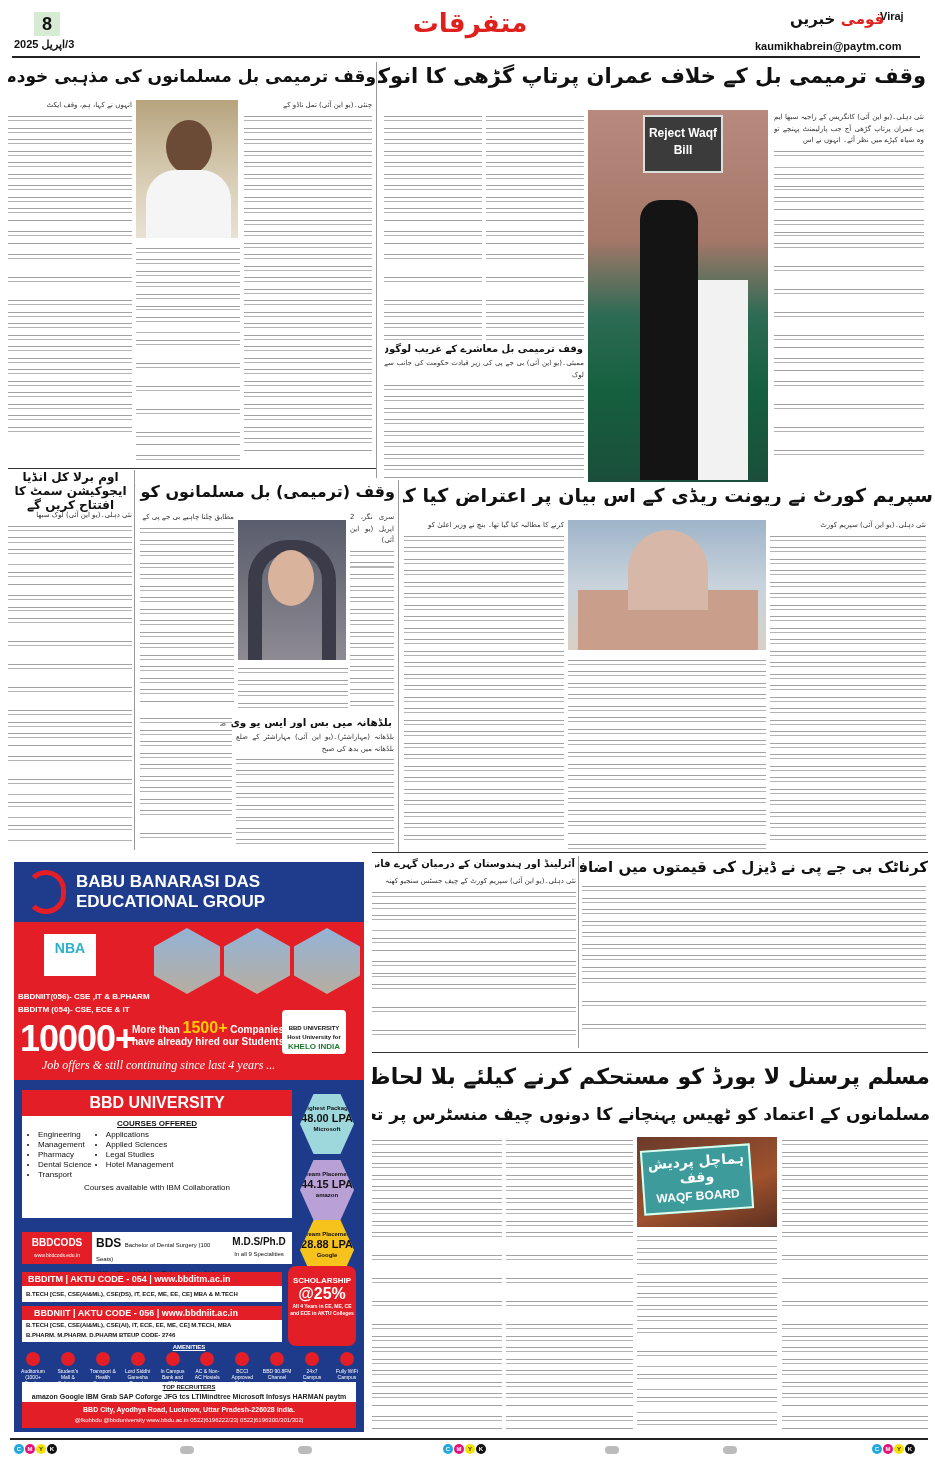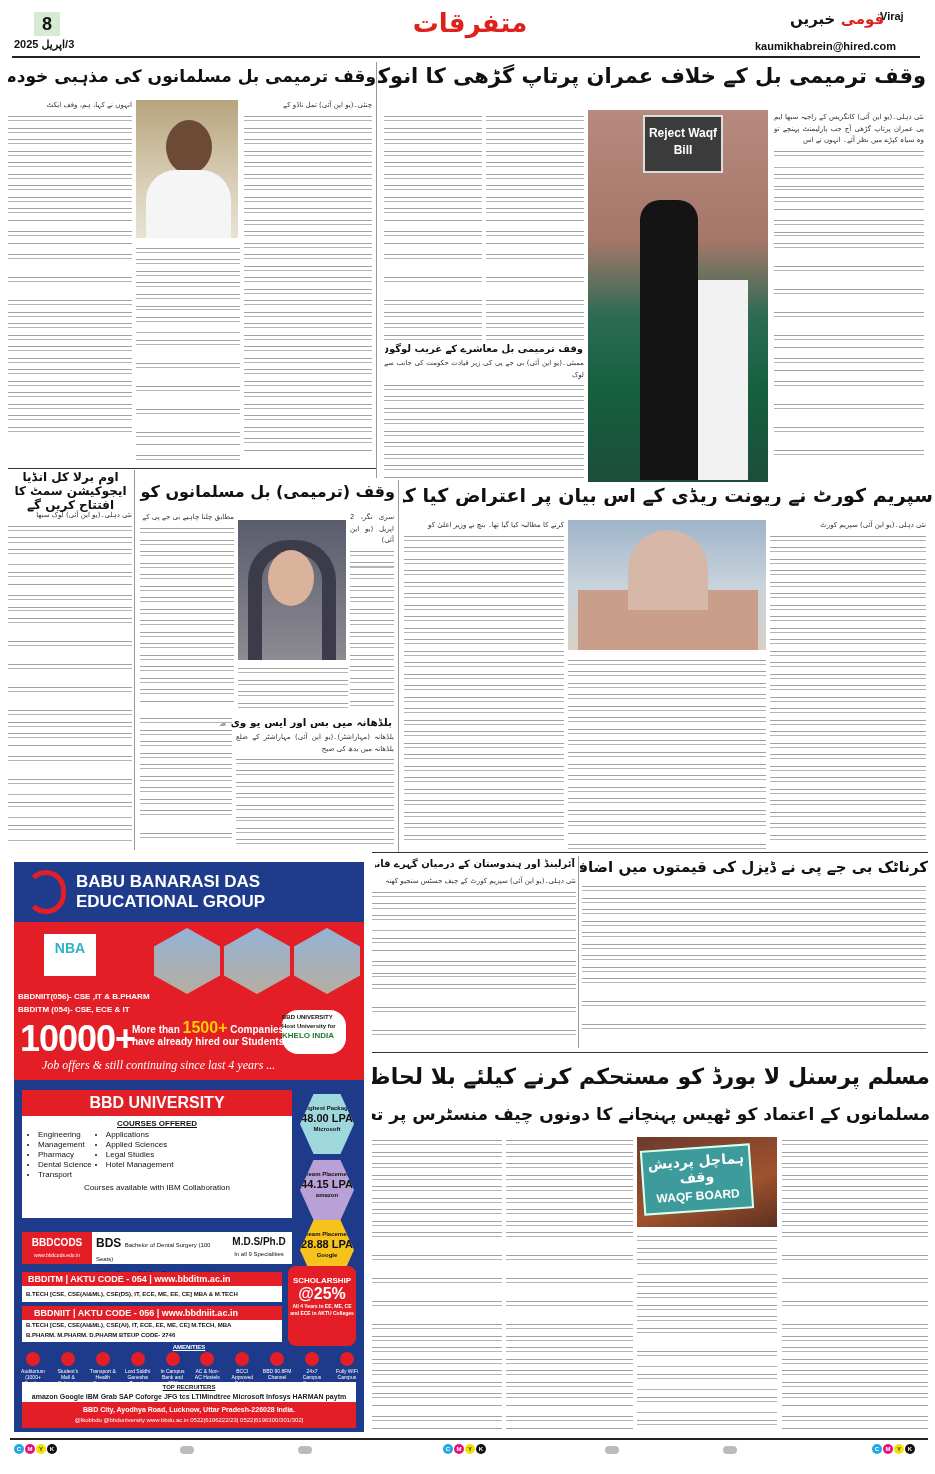--- a/index.html
+++ b/index.html
@@ -59,21 +59,21 @@
 .ad-logo{position:absolute;left:12px;top:8px;width:40px;height:44px;border:5px solid #e41e26;border-radius:22px;border-left-color:transparent}
 .ad-name{position:absolute;left:62px;top:10px;color:#fff;font:bold 17px "Liberation Sans",sans-serif;line-height:20px}
 .ad-red{position:absolute;left:0;top:60px;width:350px;height:158px;background:#e41e26}
 .nba{position:absolute;left:30px;top:72px;width:52px;height:42px;background:#fff;color:#2bb1c9;font:bold 14px "Liberation Sans",sans-serif;text-align:center;padding-top:6px}
 .ad-prog{position:absolute;left:4px;top:128px;color:#fff;font:bold 8px "Liberation Sans",sans-serif;line-height:13px}
 .hexes{position:absolute;left:130px;top:66px;width:220px;height:70px}
 .hex{position:absolute;width:66px;height:66px;background:linear-gradient(#93b3d6,#b7ada0);clip-path:polygon(50% 0,100% 28%,100% 72%,50% 100%,0 72%,0 28%)}
 .big10k{position:absolute;left:6px;top:156px;color:#fff;font:bold 36px "Liberation Sans",sans-serif;letter-spacing:-1px}
 .companies{position:absolute;left:118px;top:160px;color:#fff;font:bold 10px "Liberation Sans",sans-serif;line-height:12px}
 .companies .y{color:#ffcc00;font-size:16px}
-.khelo{position:absolute;left:268px;top:148px;width:64px;height:44px;background:#fff;border-radius:16px;font:bold 6px "Liberation Sans",sans-serif;text-align:left;padding-top:3px;line-height:9px}
+.khelo{position:absolute;left:268px;top:148px;width:64px;height:44px;background:#fff;border-radius:4px;font:bold 6px "Liberation Sans",sans-serif;text-align:center;padding-top:14px;line-height:9px}
 .jobline{position:absolute;left:28px;top:196px;color:#fff;font:italic 12px "Liberation Serif",serif}
 .univ-box{position:absolute;left:8px;top:228px;width:270px;height:128px;background:#fff}
 .univ-title{background:#e41e26;color:#fff;text-align:center;font:bold 16px "Liberation Sans",sans-serif;height:26px;line-height:26px}
 .courses-h{text-align:center;font:bold 8px "Liberation Sans",sans-serif;text-decoration:underline;margin-top:3px}
 .courses{display:flex;padding:2px 6px;font:8px "Liberation Sans",sans-serif;line-height:10px}
 .courses ul{list-style:disc;padding-left:10px;margin-right:4px}
 .ibm{text-align:center;font:8px "Liberation Sans",sans-serif;margin-top:1px}
 .pkg{position:absolute;width:54px;height:60px;clip-path:polygon(25% 0,75% 0,100% 50%,75% 100%,25% 100%,0 50%);text-align:center;font:bold 6px "Liberation Sans",sans-serif;padding-top:10px;line-height:8px}
 .pkg b{display:block;font-size:11px;line-height:13px}
 .row-box{position:absolute;background:#fff;font:bold 8px "Liberation Sans",sans-serif}
@@ -100,21 +100,21 @@
 .reg{top:1446px;width:14px;height:8px;border-radius:4px;background:#bbb}
 </style>
 </head>
 <body>
 
 <div class="abs pg-num">8</div>
 <div class="abs pg-date urdu">3/اپریل 2025</div>
 <div class="abs section-title">متفرقات</div>
 <div class="abs paper-name"><span class="red">قومی</span> <span>خبریں</span></div>
 <div class="abs viraj">Viraj</div>
-<div class="abs email">kaumikhabrein@hired.com</div>
+<div class="abs email">kaumikhabrein@paytm.com</div>
 <div class="abs rule"></div>
 
 <div class="abs hl hl1">وقف ترمیمی بل کے خلاف عمران پرتاپ گڑھی کا انوکھا احتجاج، سیاہ کپڑا پہن کر اختلاف درج کرایا</div>
 <div class="abs photo ph-protest">
   <div class="sign">Reject Waqf Bill</div>
   <div class="man"></div>
   <div class="man2"></div>
 </div>
 <div class="abs col" style="left:774px;top:112px;width:150px;height:368px">
   <div class="txt">نئی دہلی۔(یو این آئی) کانگریس کے راجیہ سبھا ایم پی عمران پرتاپ گڑھی آج جب پارلیمنٹ پہنچے تو وہ سیاہ کپڑے میں نظر آئے۔ انہوں نے اس</div>

